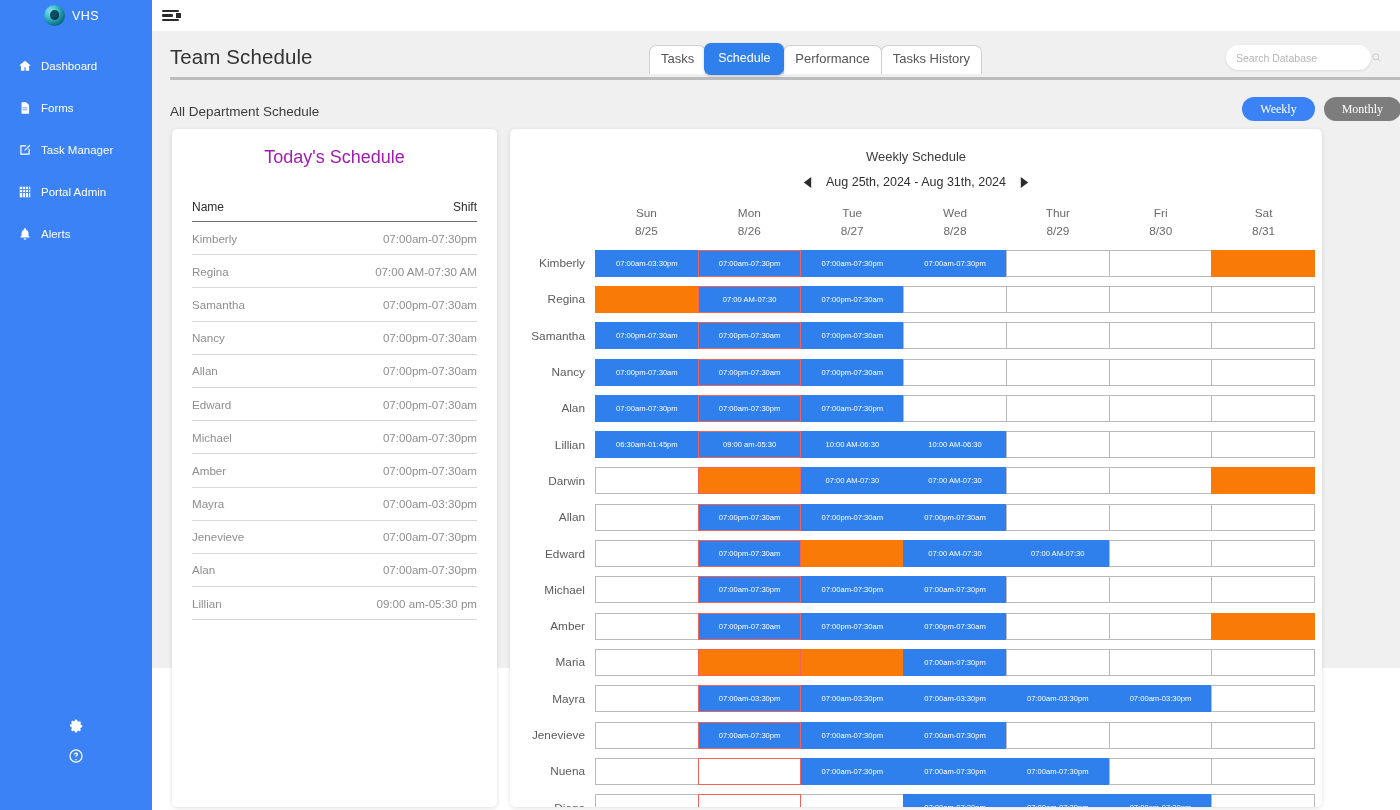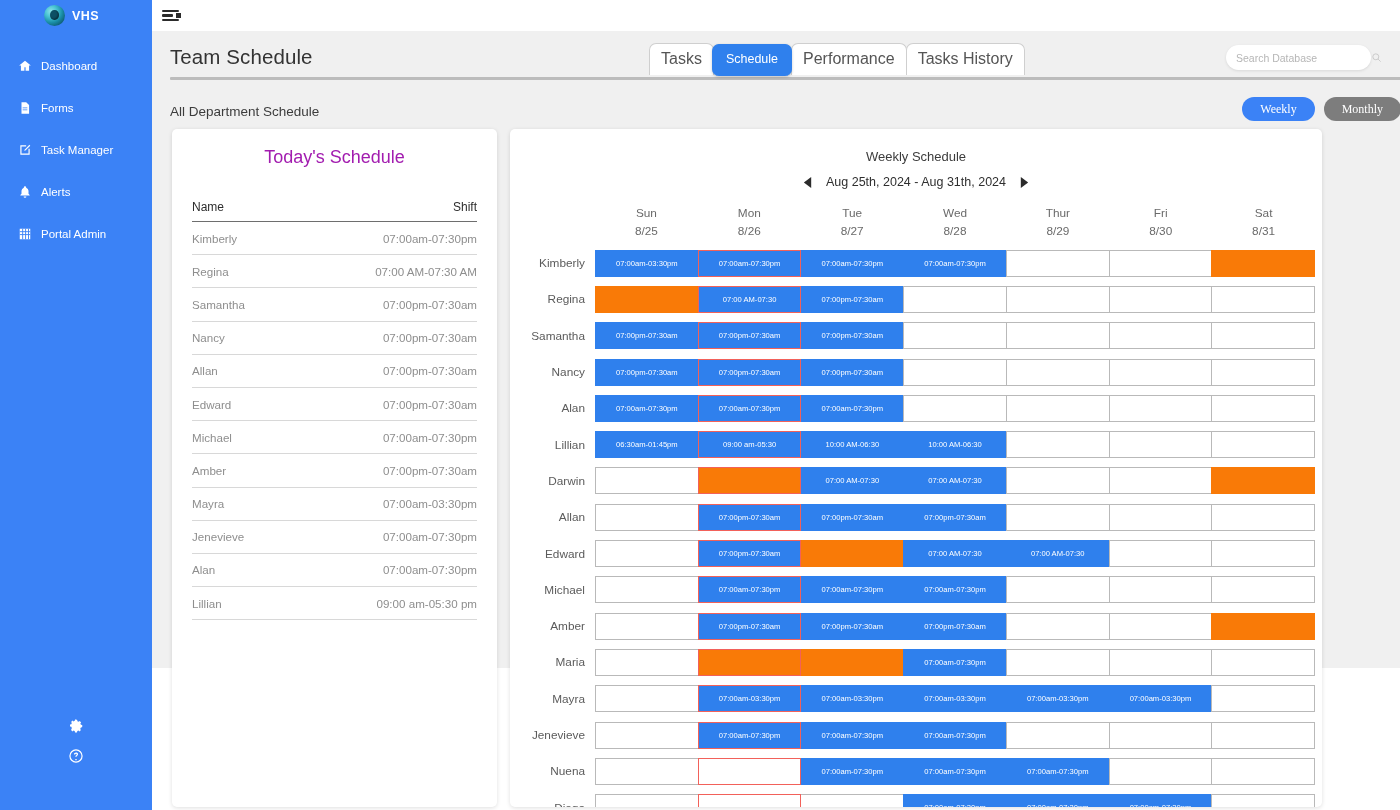--- a/index.html
+++ b/index.html
@@ -28,21 +28,21 @@
     width: 21px; height: 21px; border-radius: 50%;
     background: radial-gradient(circle at 33% 30%, #8fe3e8 0%, #49c4d4 28%, #1a8fa8 55%, #0d5c72 80%, #0a3f52 100%);
     position: relative; flex: 0 0 21px;
   }
   .logo-mark::after {
     content: ""; position: absolute; left: 6px; top: 5px;
     width: 9px; height: 10px; border-radius: 50%;
     background: #0c4f64;
     box-shadow: inset -1px -1px 2px rgba(0,0,0,.45);
   }
-  .brand-text { font-size: 12.5px; font-weight: bold; letter-spacing: .4px; }
+  .brand-text { font-size: 12.5px; font-weight: normal; letter-spacing: .4px; }
 
   .nav { margin-top: 14px; }
   .nav-item {
     display: flex; align-items: center; gap: 9px;
     height: 42px; padding-left: 18px;
     font-size: 11.5px; color: #ffffff;
     cursor: pointer;
   }
   .nav-ico { width: 14px; height: 14px; display: inline-flex; align-items: center; justify-content: center; flex: 0 0 14px; }
   .nav-ico svg { width: 14px; height: 14px; fill: #fff; }
@@ -77,21 +77,21 @@
     padding: 14px 0 0 18px; height: 62px;
   }
   .page-title { font-size: 20.5px; color: #333; font-weight: normal; letter-spacing: .1px; }
   .title-rule { height: 3px; background: #bcbcbc; margin-top: 8px; width: 1231px; border-radius: 1px; }
 
   .tabs {
     position: absolute; left: 497px; top: 12px;
     display: flex; align-items: flex-end;
   }
   .tab {
-    font-size: 16px; color: #555; background: #fff;
+    font-size: 13px; color: #555; background: #fff;
     border: 1px solid #cfcfcf; border-bottom: none;
     padding: 6px 11px 7px; border-radius: 7px 7px 0 0;
     cursor: pointer; line-height: 1.1; white-space: nowrap;
     margin-right: -1px;
   }
   .tab.active {
     background: #2f80ed; color: #fff; border-color: #2f80ed;
     font-size: 12.5px; padding: 8px 13px 9px; border-radius: 7px;
     z-index: 3; box-shadow: 0 1px 3px rgba(0,0,0,.2); margin: 0 -1px -1px;
   }
@@ -214,33 +214,33 @@
             <svg viewBox="0 0 24 24">
               <path d="M4 4h10v2H6v12h12v-8h2v10H4z"></path>
               <path d="M19.6 3.1 21 4.5l-8.3 8.3-2 .6.6-2z"></path>
             </svg>
           </span>
         <span>Task Manager</span>
       </div>
       <div class="nav-item">
         <span class="nav-ico">
             <svg viewBox="0 0 24 24">
-              <path d="M12 2a2 2 0 0 1 2 2v.6A6 6 0 0 1 18 10v5l2 2v1H4v-1l2-2v-5a6 6 0 0 1 4-5.4V4a2 2 0 0 1 2-2zm0 20a2.4 2.4 0 0 0 2.4-2.4H9.6A2.4 2.4 0 0 0 12 22z"></path>
-            </svg>
-          </span>
-        <span>Alerts</span>
-      </div>
-      <div class="nav-item">
-        <span class="nav-ico">
-            <svg viewBox="0 0 24 24">
               <path d="M3 3h18v18H3z"></path>
               <path d="M3 8h18M3 13h18M8 3v18M13 3v18M18 3v18" stroke="#3b82f6" stroke-width="1.6" fill="none"></path>
             </svg>
           </span>
         <span>Portal Admin</span>
+      </div>
+      <div class="nav-item">
+        <span class="nav-ico">
+            <svg viewBox="0 0 24 24">
+              <path d="M12 2a2 2 0 0 1 2 2v.6A6 6 0 0 1 18 10v5l2 2v1H4v-1l2-2v-5a6 6 0 0 1 4-5.4V4a2 2 0 0 1 2-2zm0 20a2.4 2.4 0 0 0 2.4-2.4H9.6A2.4 2.4 0 0 0 12 22z"></path>
+            </svg>
+          </span>
+        <span>Alerts</span>
       </div>
     </nav>
     <div class="side-foot">
       <span>
           <svg viewBox="0 0 24 24">
             <path d="M12 8.2a3.8 3.8 0 1 0 0 7.6 3.8 3.8 0 0 0 0-7.6zm9.3 5.3.1-1.5-.1-1.5-2-.3a7.3 7.3 0 0 0-.8-1.9l1.2-1.6-2.1-2.1-1.6 1.2a7.3 7.3 0 0 0-1.9-.8l-.3-2L12 2.2l-1.5.1-.3 2a7.3 7.3 0 0 0-1.9.8L6.7 3.9 4.6 6l1.2 1.6a7.3 7.3 0 0 0-.8 1.9l-2 .3v3l2 .3c.2.7.5 1.3.8 1.9L4.6 18l2.1 2.1 1.6-1.2c.6.3 1.2.6 1.9.8l.3 2h3l.3-2c.7-.2 1.3-.5 1.9-.8l1.6 1.2 2.1-2.1-1.2-1.6c.3-.6.6-1.2.8-1.9z"></path>
           </svg>
         </span>
       <span>
           <svg viewBox="0 0 24 24">

